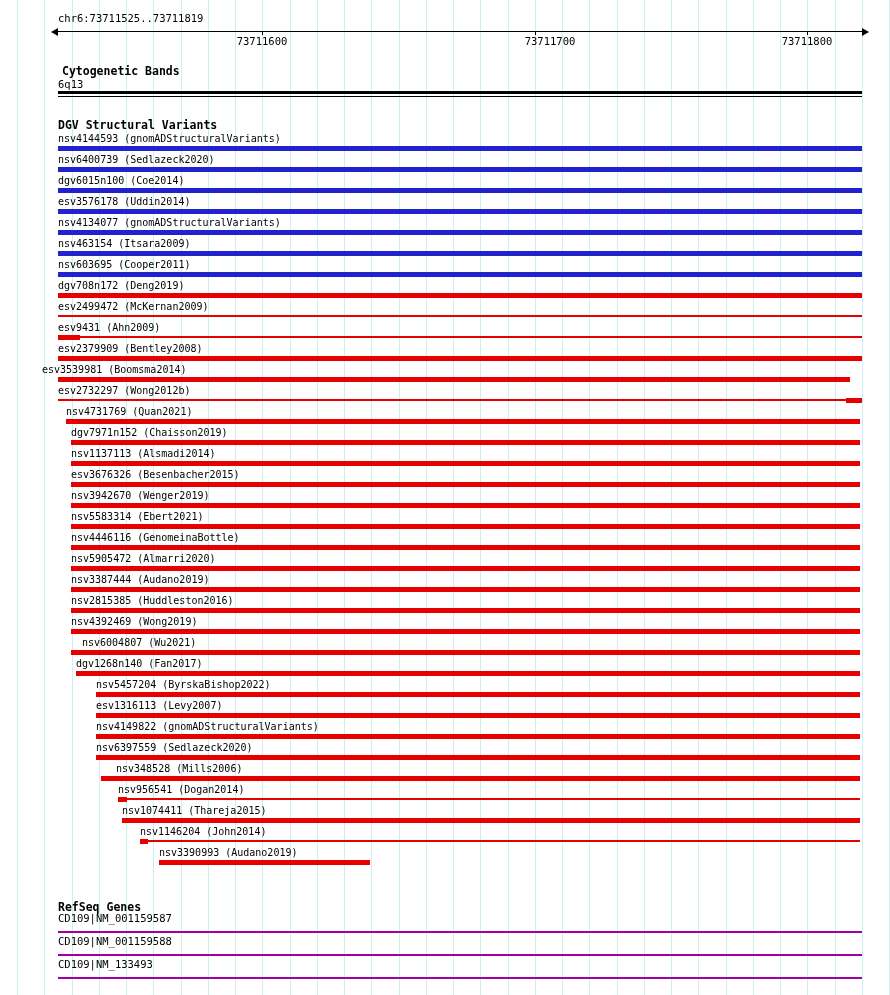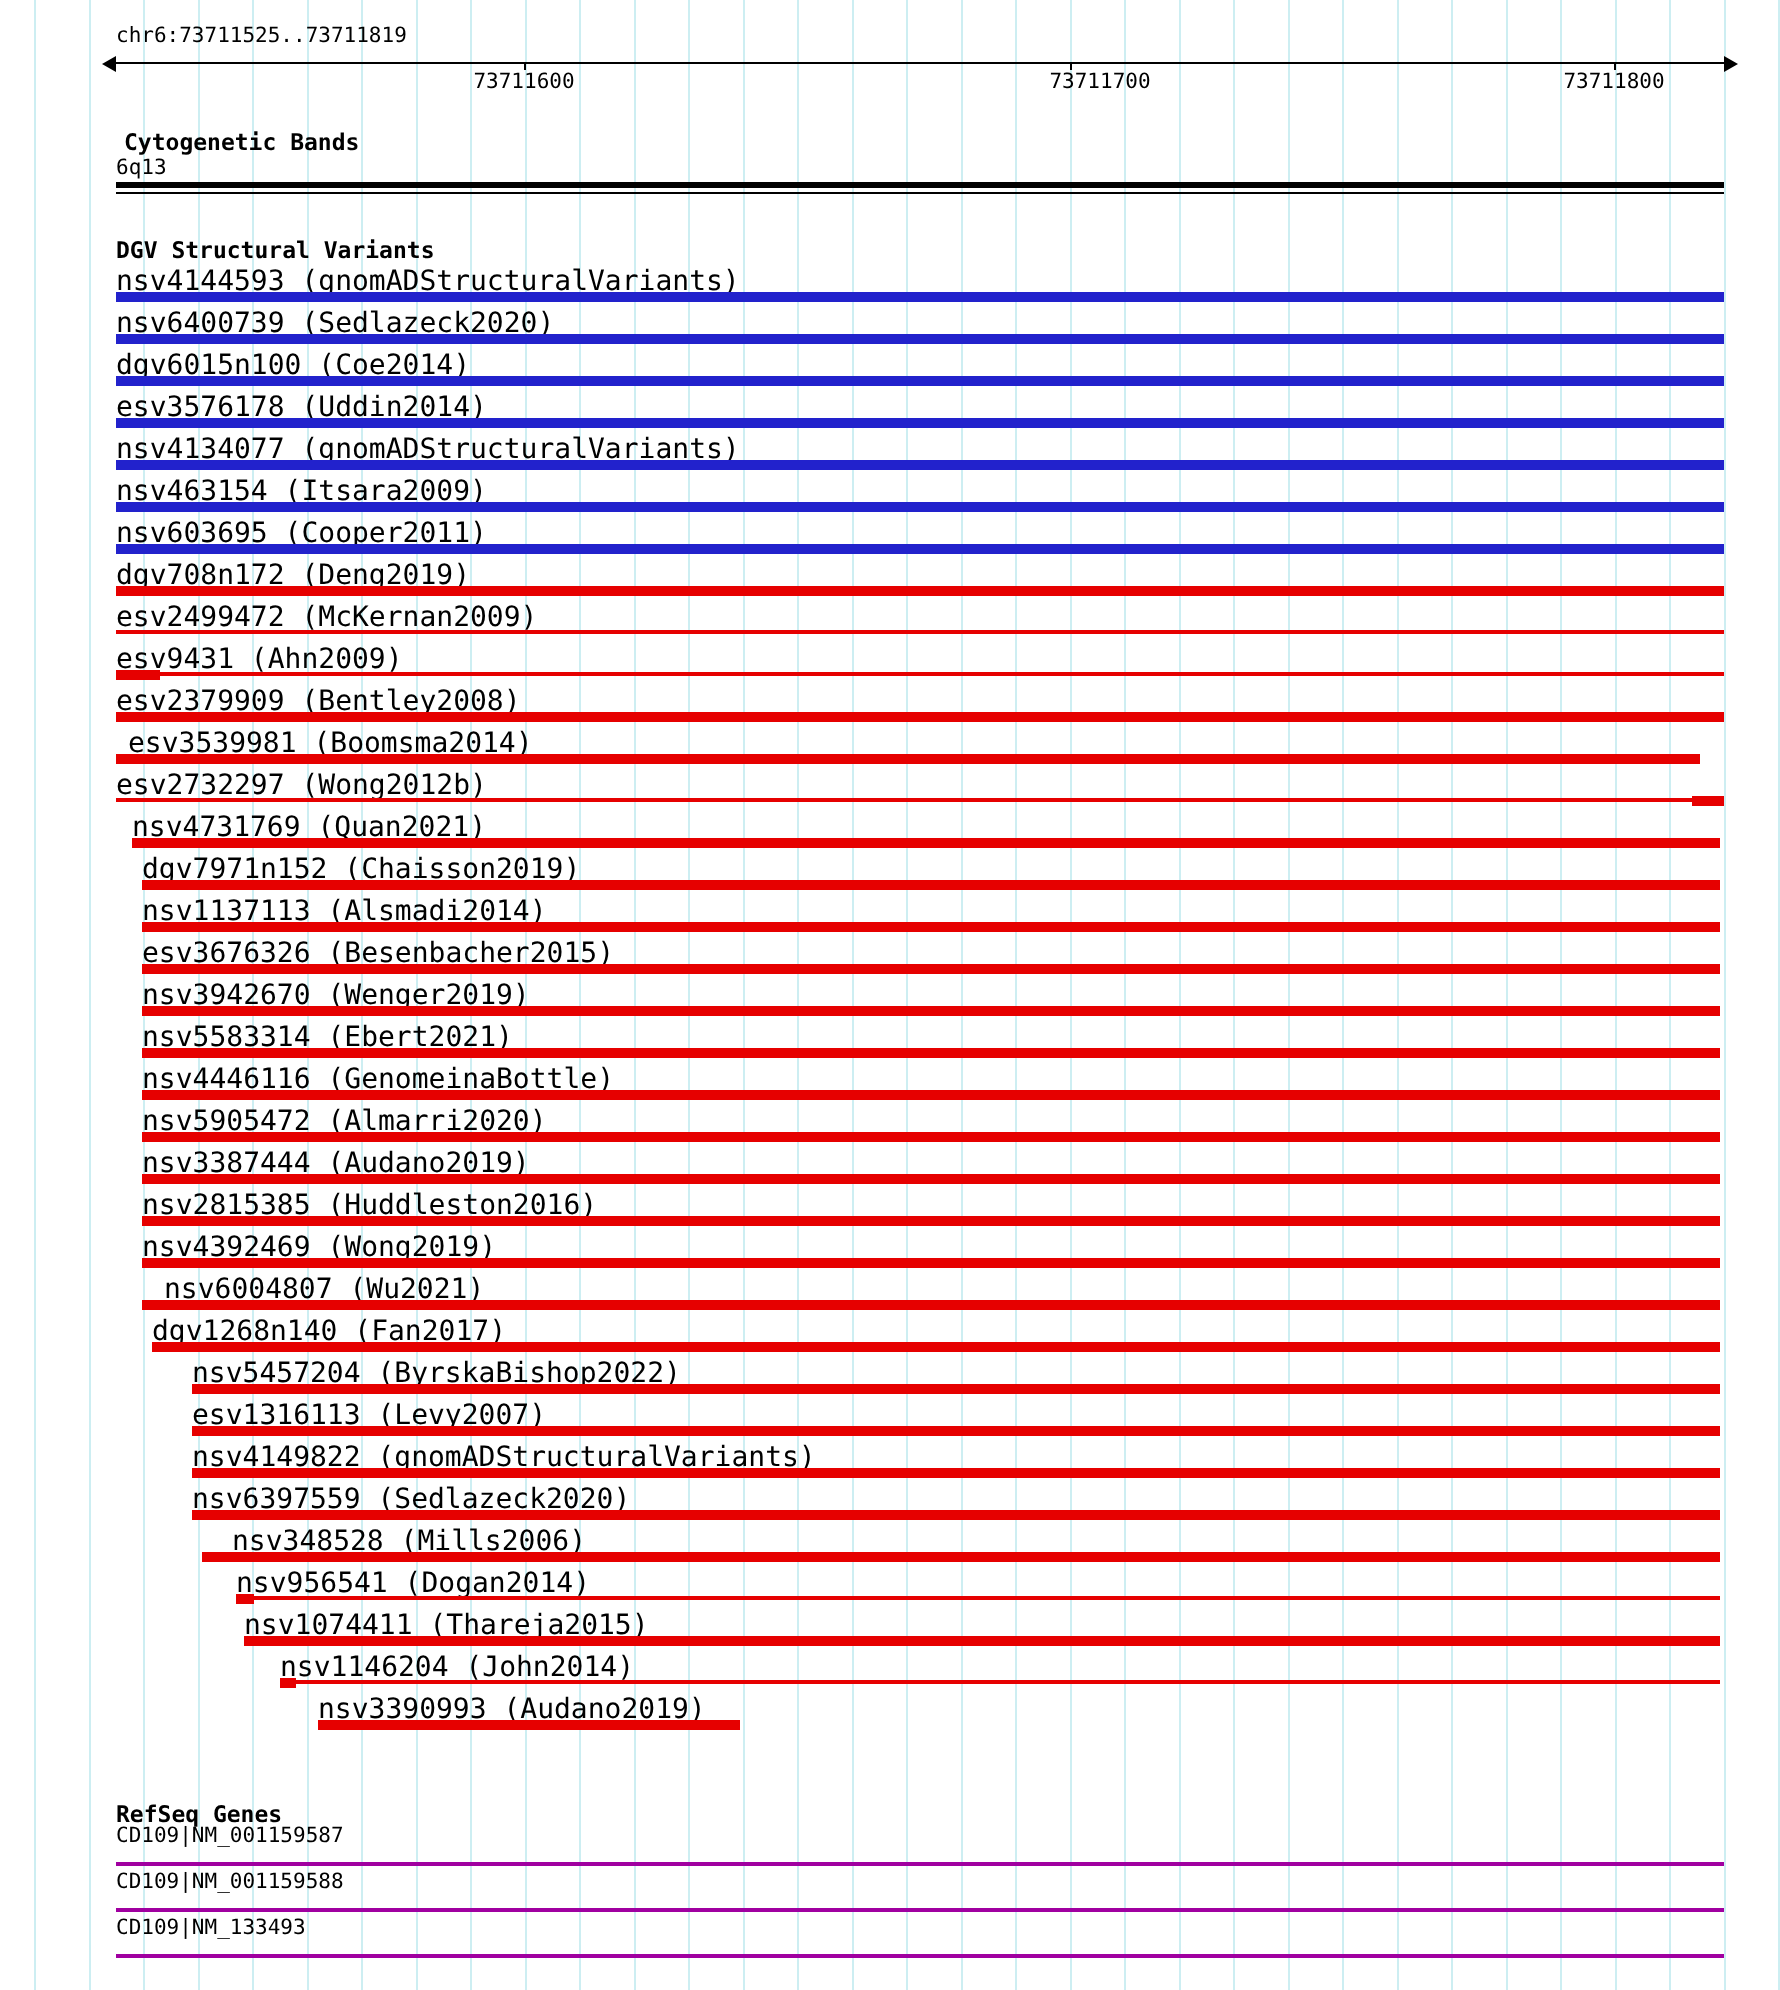--- a/index.html
+++ b/index.html
@@ -23,21 +23,21 @@
   .txt { position: absolute; font-size: 10.5px; white-space: nowrap; }
   .heading { position: absolute; font-size: 11.5px; font-weight: bold; white-space: nowrap; }
   .ruler-line { position: absolute; background: #000; height: 1px; }
   .arr { position: absolute; width: 0; height: 0; }
   .arr-left { border-top: 4px solid transparent; border-bottom: 4px solid transparent; border-right: 7px solid #000; }
   .arr-right { border-top: 4px solid transparent; border-bottom: 4px solid transparent; border-left: 7px solid #000; }
   .tick { position: absolute; width: 1px; height: 4px; background: #000; top: 31px; }
   .tick-label { position: absolute; top: 35px; transform: translateX(-50%); font-size: 10.5px; white-space: nowrap; }
   .band-bar { position: absolute; background: #000; }
   .variant-row { position: absolute; left: 0; width: 890px; height: 21px; }
-  .variant-label { position: absolute; top: 0; font-size: 14px; white-space: nowrap; }
+  .variant-label { position: absolute; top: 0; font-size: 10px; white-space: nowrap; }
   .seg { position: absolute; }
   .gene-row { position: absolute; left: 0; width: 890px; height: 23px; }
   .gene-label { position: absolute; top: 0; font-size: 10.5px; white-space: nowrap; }
   .gene-line { position: absolute; height: 2px; }
 </style>
 </head>
 <body>
 
 <div id="canvas">
 
@@ -105,21 +105,21 @@
       <div class="variant-row" style="top:322px">
         <div class="variant-label" style="left:58px">esv9431 (Ahn2009)</div>
         <div class="seg" style="left:58px; top:13px; width:22px; height:5px; background:#e60000;"></div>
         <div class="seg" style="left:80px; top:14px; width:782px; height:2px; background:#e60000;"></div>
       </div>
       <div class="variant-row" style="top:343px">
         <div class="variant-label" style="left:58px">esv2379909 (Bentley2008)</div>
         <div class="seg" style="left:58px; top:13px; width:804px; height:5px; background:#e60000;"></div>
       </div>
       <div class="variant-row" style="top:364px">
-        <div class="variant-label" style="left:64px">esv3539981 (Boomsma2014)</div>
+        <div class="variant-label" style="left:42px">esv3539981 (Boomsma2014)</div>
         <div class="seg" style="left:58px; top:13px; width:792px; height:5px; background:#e60000;"></div>
       </div>
       <div class="variant-row" style="top:385px">
         <div class="variant-label" style="left:58px">esv2732297 (Wong2012b)</div>
         <div class="seg" style="left:58px; top:14px; width:788px; height:2px; background:#e60000;"></div>
         <div class="seg" style="left:846px; top:13px; width:16px; height:5px; background:#e60000;"></div>
       </div>
       <div class="variant-row" style="top:406px">
         <div class="variant-label" style="left:66px">nsv4731769 (Quan2021)</div>
         <div class="seg" style="left:66px; top:13px; width:794px; height:5px; background:#e60000;"></div>

